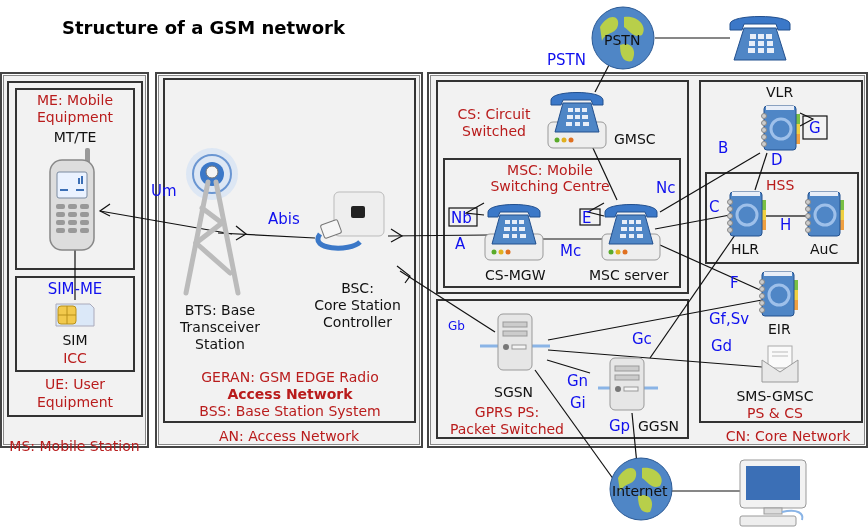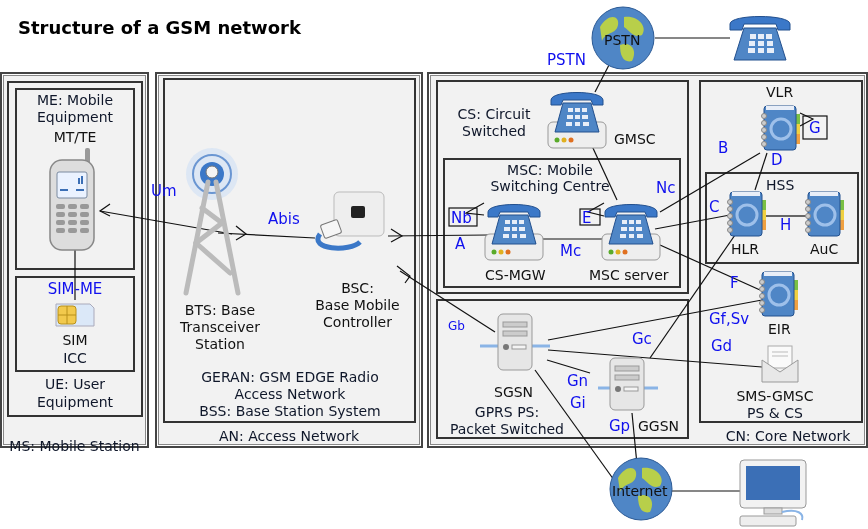--- a/index.html
+++ b/index.html
@@ -1,23 +1,23 @@
 <!DOCTYPE html>
 <html><head>
 <meta charset="utf-8">
 <style>
   html,body{margin:0;padding:0;background:#fff;}
   body{width:868px;height:529px;position:relative;overflow:hidden;font-family:"DejaVu Sans",sans-serif;}
   .box{position:absolute;box-sizing:border-box;background:#f2f2f2;}
   .outer{border:2px solid #444;box-shadow:inset 0 0 0 1px #fff, inset 0 0 0 2px #888;}
   .inner{border:2px solid #333;}
   .txt{position:absolute;font-size:14px;line-height:17px;text-align:center;white-space:nowrap;color:#111;}
-  .green{color:#0f172a;}
+  .green{color:#b91c1c;}
   .blue{color:#1010ee;}
-  .title{font-weight:bold;font-size:18px;color:#000;}
+  .title{font-weight:bold;font-size:18px;color:#000;margin-left:44px;}
   svg.lines{position:absolute;left:0;top:0;}
   .icon{position:absolute;}
 </style>
 </head>
 <body>
 
 <div class="txt title" style="left:18px;top:19px;">Structure of a GSM network</div>
 
 <div class="box outer" style="left:0;top:72px;width:149px;height:376px;"></div>
 <div class="box inner" style="left:7px;top:81px;width:136px;height:336px;"></div>
@@ -319,24 +319,24 @@
 <div class="txt green" style="left:20px;top:350px;width:110px;">ICC</div>
 <div class="txt green" style="left:10px;top:376px;width:130px;">UE: User</div>
 <div class="txt green" style="left:10px;top:394px;width:130px;">Equipment</div>
 <div class="txt green" style="left:2px;top:426px;width:145px;margin-top:12px;">MS: Mobile Station</div>
 
 <div class="txt blue" style="left:268px;top:211px;font-size:15px;">Abis</div>
 <div class="txt" style="left:170px;top:302px;width:100px;">BTS: Base</div>
 <div class="txt" style="left:170px;top:319px;width:100px;">Transceiver</div>
 <div class="txt" style="left:170px;top:336px;width:100px;">Station</div>
 <div class="txt" style="left:305px;top:280px;width:105px;">BSC:</div>
-<div class="txt" style="left:305px;top:297px;width:105px;">Base Mobile</div>
+<div class="txt" style="left:305px;top:297px;width:105px;">Core Station</div>
 <div class="txt" style="left:305px;top:314px;width:105px;">Controller</div>
 <div class="txt green" style="left:165px;top:369px;width:250px;">GERAN: GSM EDGE Radio</div>
-<div class="txt green" style="left:165px;top:386px;width:250px;">Access Network</div>
+<div class="txt green" style="left:165px;top:386px;width:250px;font-weight:bold;">Access Network</div>
 <div class="txt green" style="left:165px;top:403px;width:250px;">BSS: Base Station System</div>
 <div class="txt green" style="left:157px;top:428px;width:264px;">AN: Access Network</div>
 
 <div class="txt blue" style="left:547px;top:52px;font-size:15px;">PSTN</div>
 <div class="txt green" style="left:444px;top:106px;width:100px;">CS: Circuit</div>
 <div class="txt green" style="left:444px;top:123px;width:100px;">Switched</div>
 <div class="txt" style="left:614px;top:131px;">GMSC</div>
 <div class="txt green" style="left:480px;top:162px;width:140px;">MSC: Mobile</div>
 <div class="txt green" style="left:480px;top:178px;width:140px;">Switching Centre</div>
 <div class="txt blue" style="left:620px;top:180px;font-size:15px;margin-left:36px;">Nc</div>

